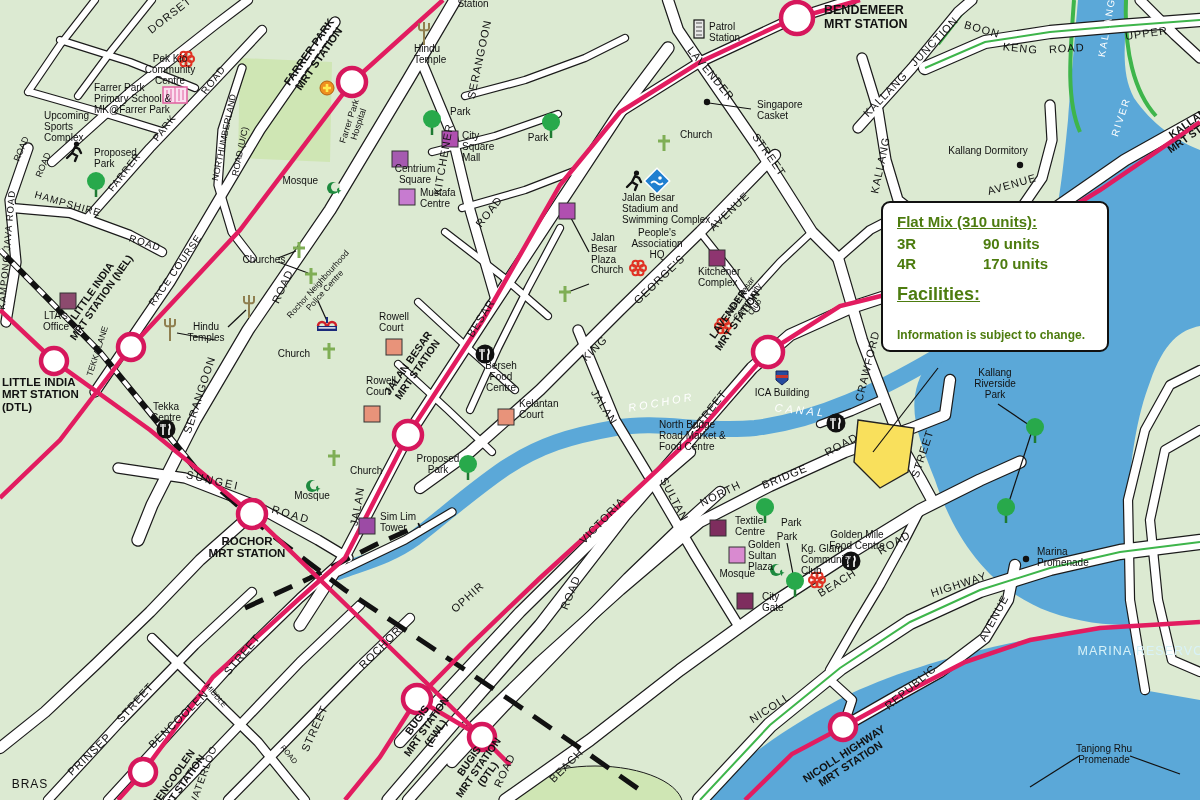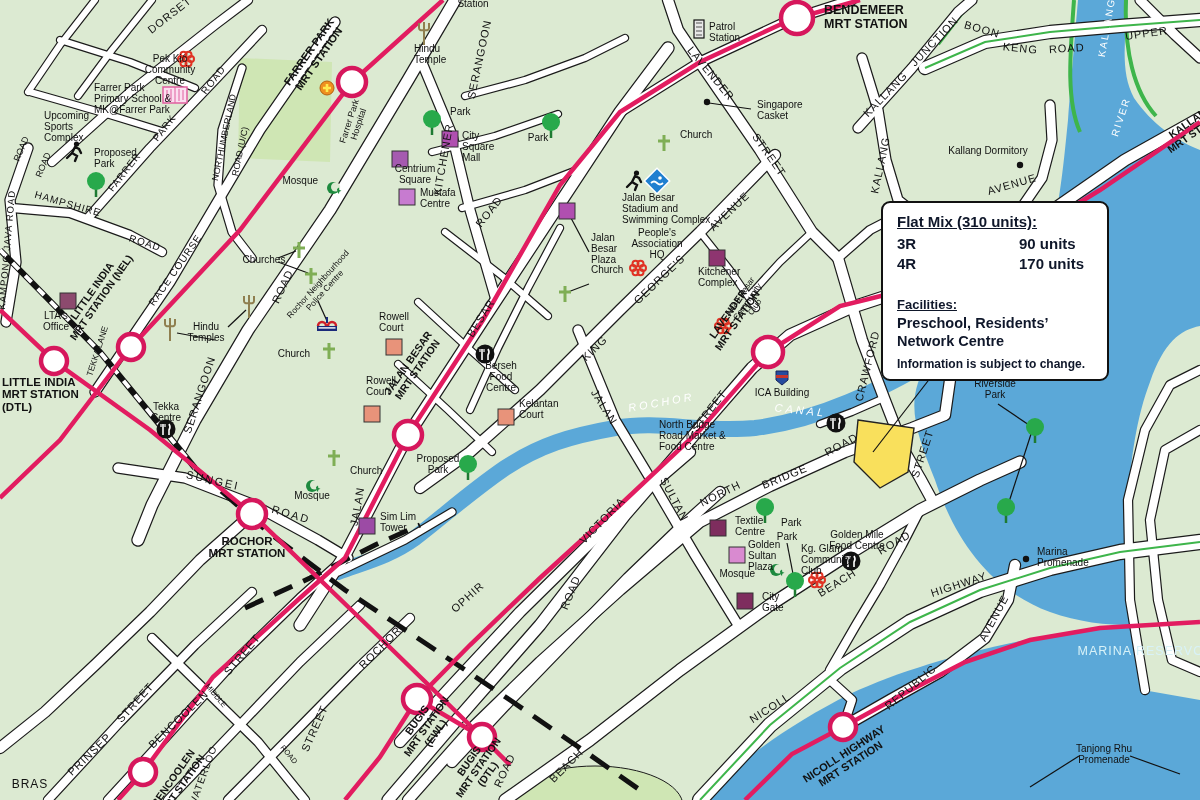--- a/index.html
+++ b/index.html
@@ -1,27 +1,27 @@
 <!DOCTYPE html>
 <html><head>
 <meta charset="utf-8">
 <style>
   html,body{margin:0;padding:0;background:#dcead2;}
   #stage{position:relative;width:1200px;height:800px;overflow:hidden;
          font-family:"Liberation Sans",sans-serif;}
   #map-svg{position:absolute;left:0;top:0;}
   #info-box{position:absolute;left:881px;top:201px;width:228px;z-index:5;
             background:#ffffff;border:2px solid #111;border-radius:9px;
-            padding:10px 12px 8px 14px;box-sizing:border-box;color:#0f172a;}
+            padding:10px 12px 8px 14px;box-sizing:border-box;color:#4d7c0f;}
   #info-box .title{font-weight:bold;font-size:15px;text-decoration:underline;margin-bottom:4px;}
-  #info-box .row{display:flex;font-weight:bold;font-size:15px;line-height:1.35;gap:36px;}
+  #info-box .row{display:flex;font-weight:bold;font-size:15px;line-height:1.35;}
   #info-box .row .rt{width:86px;}
-  #info-box .fac-h{font-weight:bold;font-size:13px;text-decoration:underline;margin-top:22px;}
+  #info-box .fac-h{font-weight:bold;font-size:18px;text-decoration:underline;margin-top:9px;}
   #info-box .fac{font-weight:bold;font-size:14.5px;line-height:1.25;margin-top:2px;}
-  #info-box .note{font-weight:bold;font-size:12px;margin-top:7px;}
+  #info-box .note{font-weight:bold;font-size:12px;margin-top:23px;}
 </style>
 </head>
 <body>
 
 <div id="stage">
   <svg id="map-svg" width="1200" height="800" viewBox="0 0 1200 800">
       <rect x="0" y="0" width="1200" height="800" fill="#dcead2"></rect>
       <path d="M935,370 L1012,352 L1052,398 L1062,470 L1012,542 L958,520 L932,468 L918,418 Z" fill="#cfe6b4"></path>
       <path d="M240,58 L332,62 L330,162 L238,158 Z" fill="#cfe6b4"></path>
       <path d="M1078,0 L1128,0 C1125,40 1120,72 1134,98 C1152,124 1175,140 1200,150 L1200,621 C1150,626 1100,630 1050,612 C990,590 955,540 935,480 C915,430 903,398 930,360 C960,328 1000,320 1030,282 C1056,250 1062,180 1068,120 C1072,70 1075,35 1078,0 Z" fill="#5ba8d8"></path>
@@ -525,16 +525,15 @@
     <div class="title">Flat Mix (310 units):</div>
     <div class="row">
       <span class="rt">3R</span>
       <span>90 units</span>
     </div>
     <div class="row">
       <span class="rt">4R</span>
       <span>170 units</span>
     </div>
     <div class="fac-h">Facilities:</div>
-    <div class="fac">Preschool, Residents’ Network Centre</div>
     <div class="note">Information is subject to change.</div>
   </div>
 </div>
 
 </body></html>

